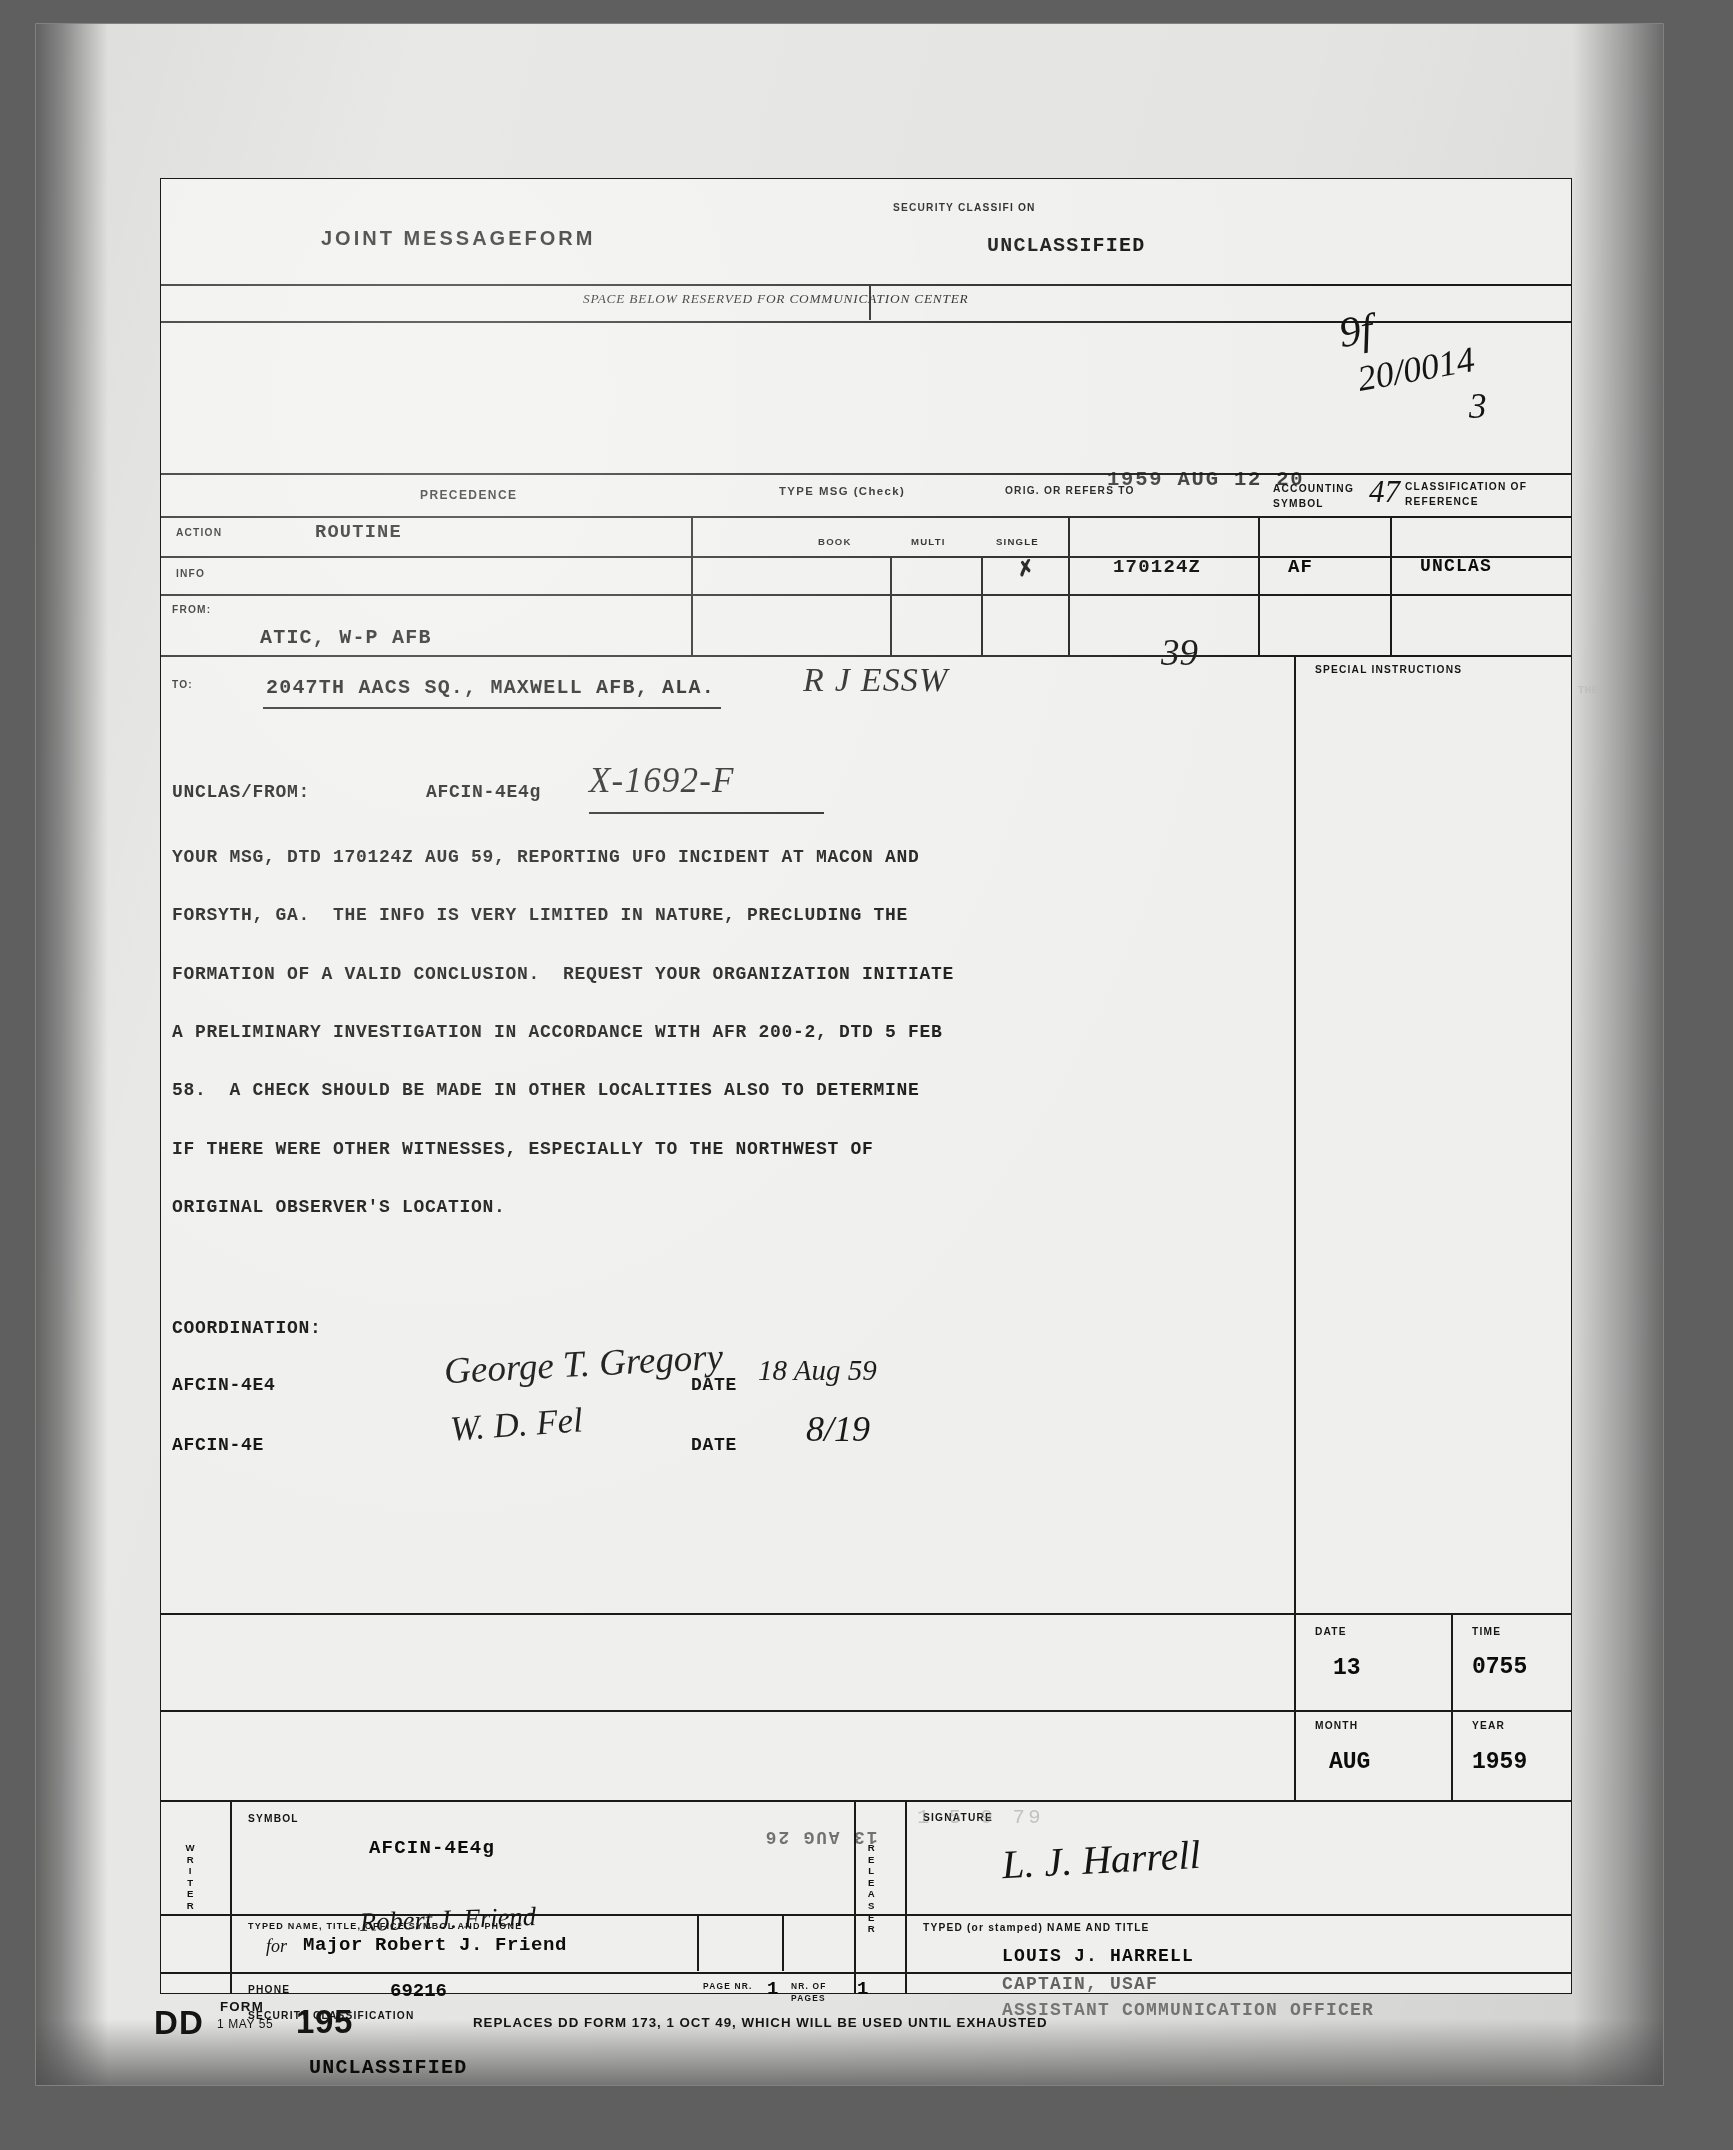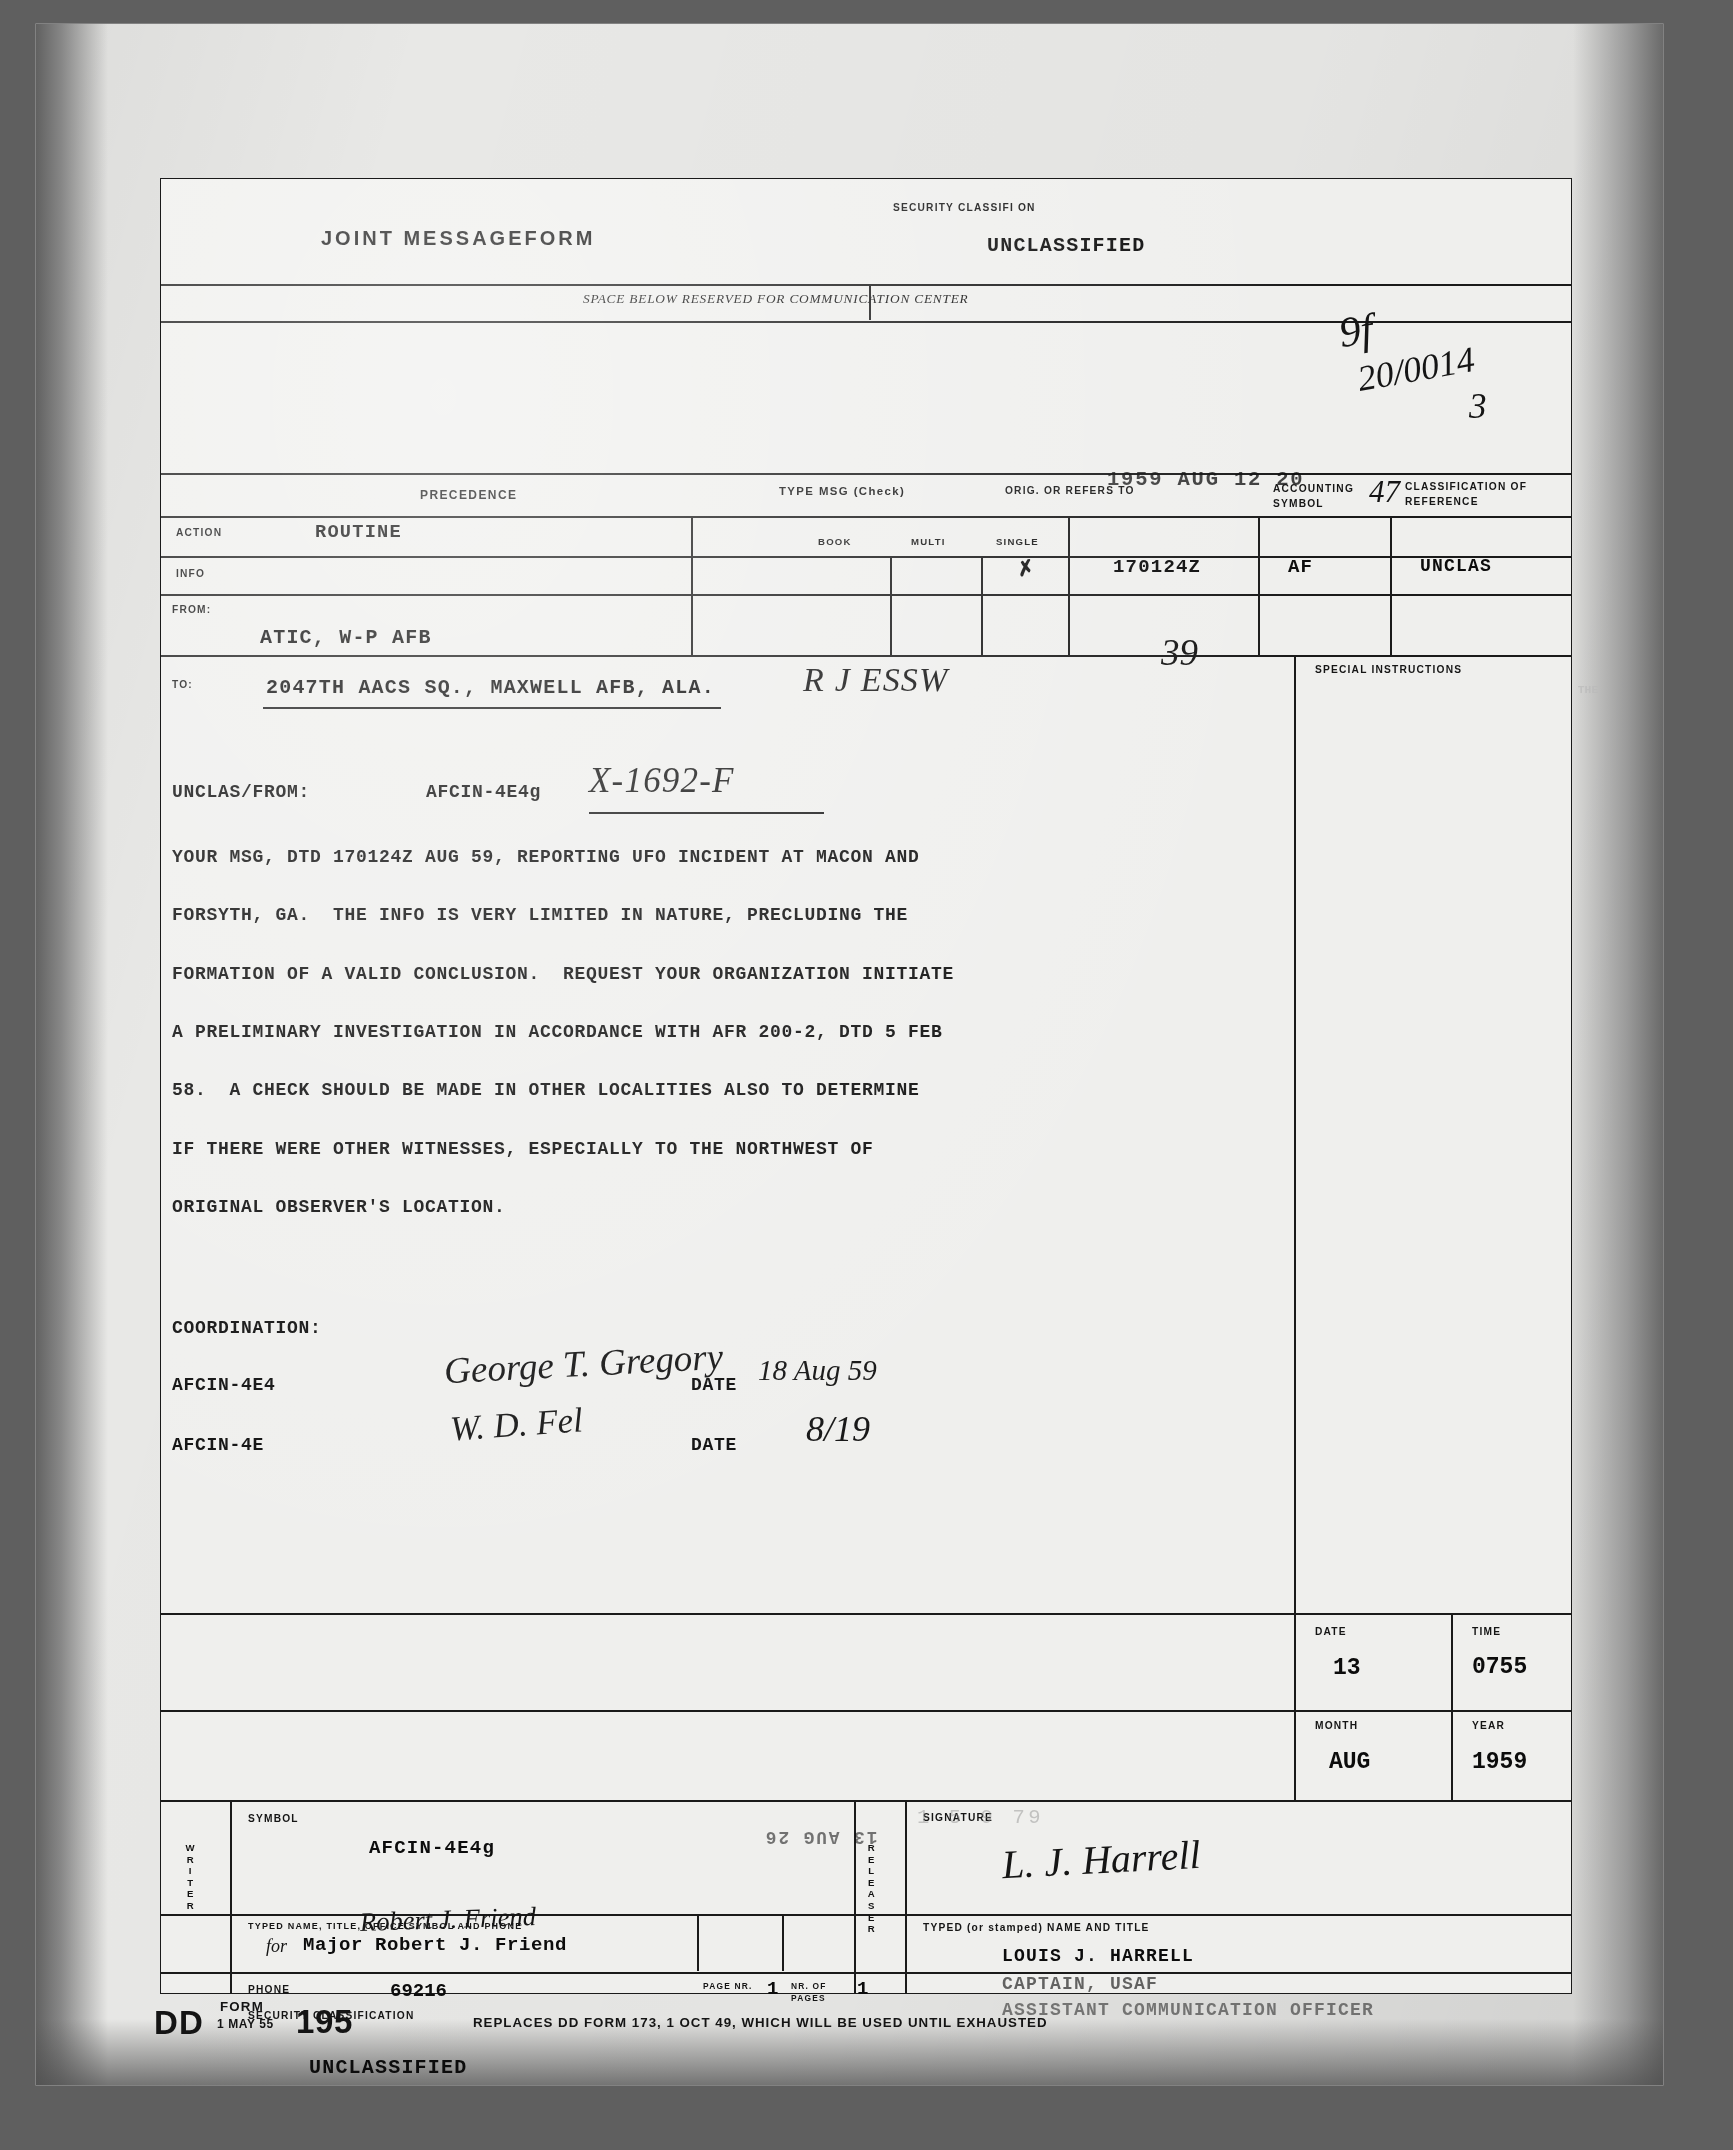--- a/index.html
+++ b/index.html
@@ -222,19 +222,19 @@
 
       <div class="cell lbl-sm" style="left:762px;top:1743px;font-size:10.2px;">TYPED (or stamped) NAME AND TITLE</div>
       <div class="cell typed" style="left:841px;top:1767px;font-size:18px;letter-spacing:1.2px;">LOUIS J. HARRELL</div>
       <div class="cell typed" style="left:841px;top:1795px;font-size:18px;letter-spacing:1.2px;opacity:.62;">CAPTAIN, USAF</div>
       <div class="cell typed" style="left:841px;top:1821px;font-size:18px;letter-spacing:1.2px;opacity:.5;">ASSISTANT COMMUNICATION OFFICER</div>
     </div>
 
     <div class="footer">
       <div style="position:absolute;left:-6px;top:0;font-size:33px;font-weight:700;letter-spacing:1.2px;">DD</div>
       <div style="position:absolute;left:60px;top:-4.8px;font-size:13.3px;font-weight:700;letter-spacing:1.2px;">FORM</div>
-      <div style="position:absolute;left:57px;top:13.3px;font-size:12px;font-weight:700;letter-spacing:0.6px;">1 MAY 55</div>
+      <div style="position:absolute;left:57px;top:13.3px;font-size:12px;font-weight:400;letter-spacing:0.6px;">1 MAY 55</div>
       <div style="position:absolute;left:136px;top:-1.2px;font-size:33px;font-weight:700;letter-spacing:0.6px;">195</div>
       <div style="position:absolute;left:313px;top:11px;font-size:13.3px;font-weight:700;letter-spacing:1px;">REPLACES DD FORM 173, 1 OCT 49, WHICH WILL BE USED UNTIL EXHAUSTED</div>
     </div>
   </div>
 </div>
 
 
 </body></html>

